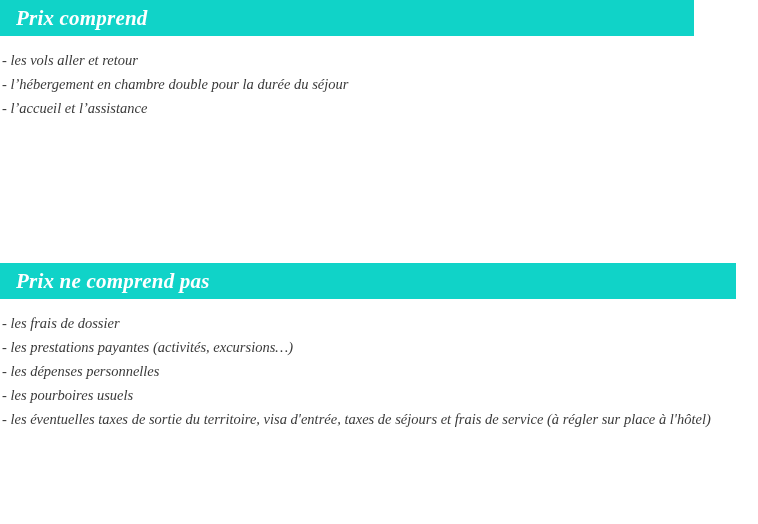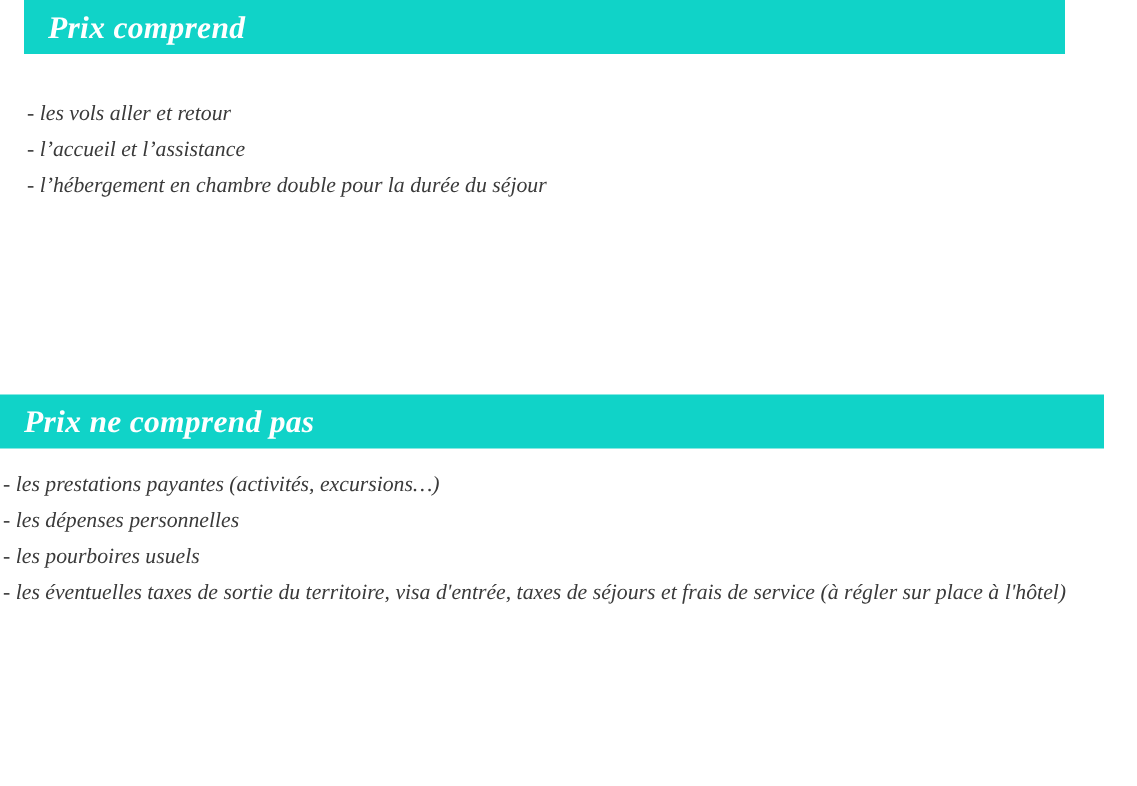--- a/index.html
+++ b/index.html
@@ -43,25 +43,25 @@
     color: #3a3a3a;
     font-style: italic;
     font-size: 14.5px;
     line-height: 24px;
     font-family: "Liberation Serif", serif;
     white-space: nowrap;
   }
   .block-1 {
     position: absolute;
     top: 0;
-    left: 16px;
+    left: 0;
     width: 694px;
   }
   .block-1 .section-body {
-    padding-top: 28px;
+    padding-top: 12px;
   }
   .block-2 {
     position: absolute;
     top: 263px;
     left: 0;
     width: 736px;
   }
   .block-2 .section-body {
     padding-top: 12px;
   }
@@ -70,30 +70,31 @@
 <body>
 
 <div class="page">
 
   <div class="block-1">
     <div class="section-header">
       <span class="title">Prix comprend</span>
     </div>
     <div class="section-body">
       <div class="item">- les vols aller et retour</div>
+      <div class="item">- l’hébergement en chambre double pour la durée du séjour</div>
       <div class="item">- l’accueil et l’assistance</div>
-      <div class="item">- l’hébergement en chambre double pour la durée du séjour</div>
     </div>
   </div>
 
   <div class="block-2">
     <div class="section-header">
       <span class="title">Prix ne comprend pas</span>
     </div>
     <div class="section-body">
+      <div class="item">- les frais de dossier</div>
       <div class="item">- les prestations payantes (activités, excursions…)</div>
       <div class="item">- les dépenses personnelles</div>
       <div class="item">- les pourboires usuels</div>
       <div class="item">- les éventuelles taxes de sortie du territoire, visa d'entrée, taxes de séjours et frais de service (à régler sur place à l'hôtel)</div>
     </div>
   </div>
 
 </div>
 
 </body></html>

